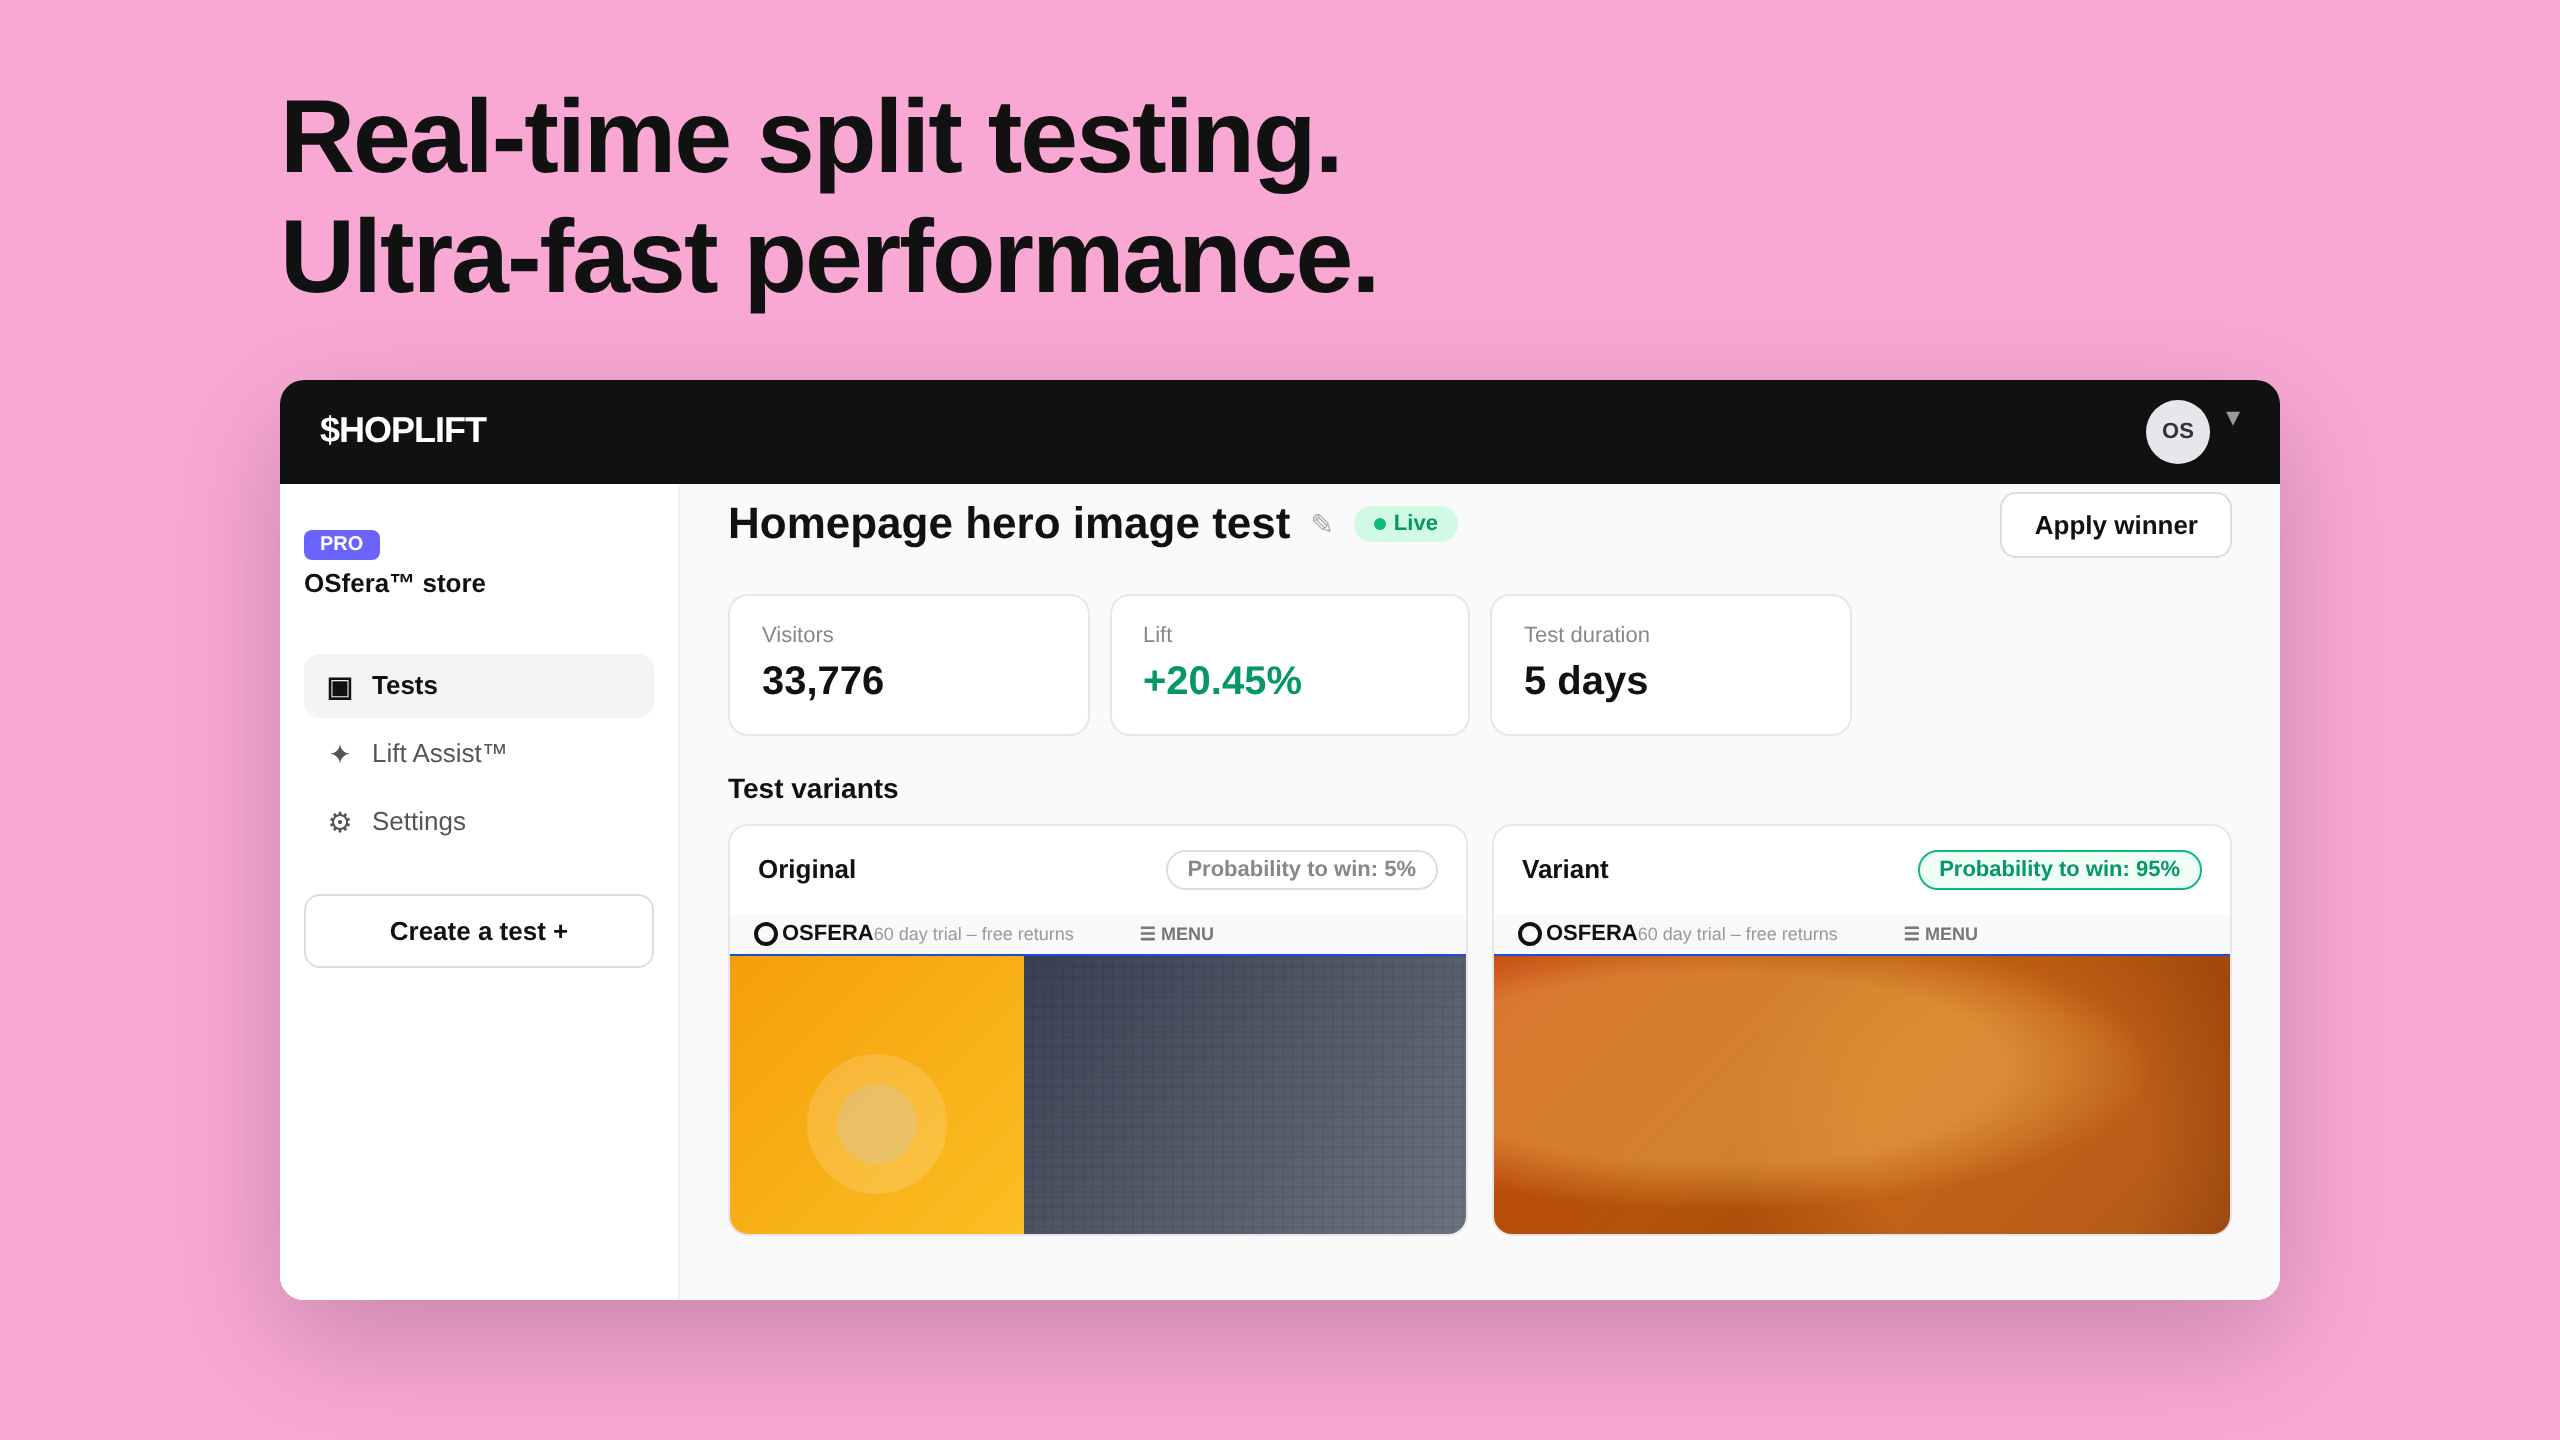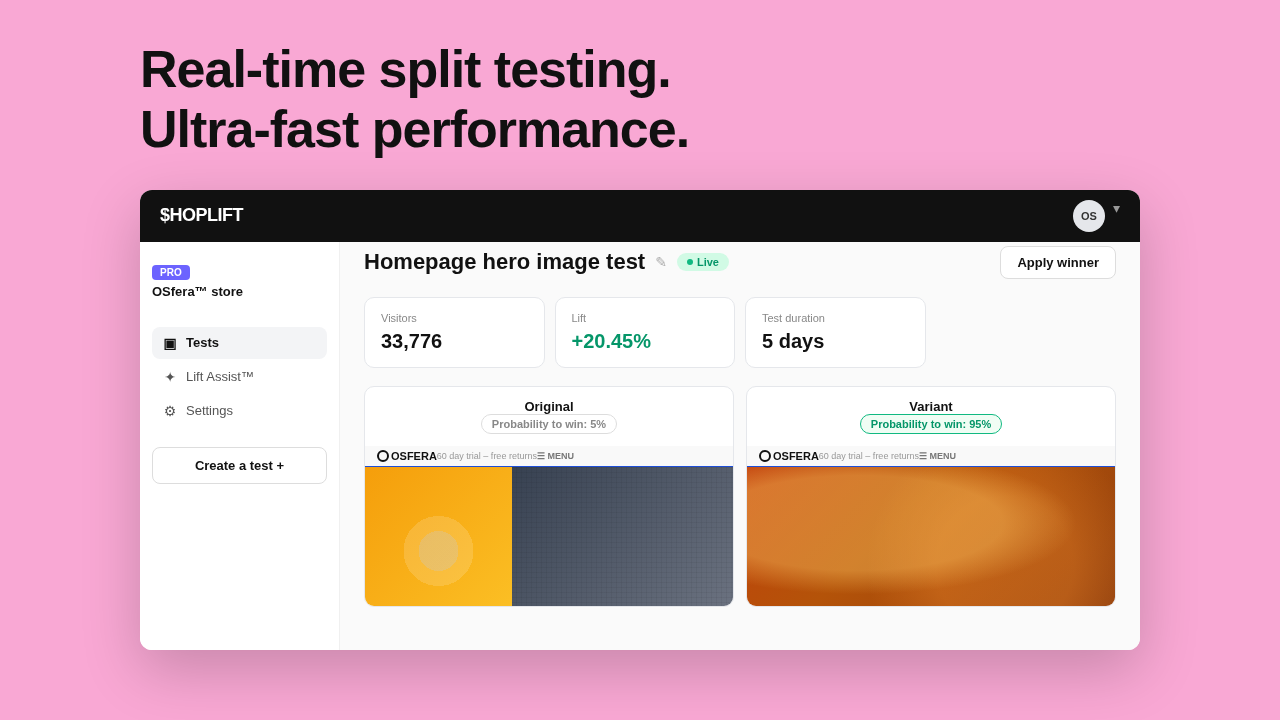--- a/index.html
+++ b/index.html
@@ -286,23 +286,22 @@
     .variant-card {
       background: #fff;
       border: 1px solid #e5e7eb;
       border-radius: 10px;
       overflow: hidden;
     }
 
     .variant-header {
       display: flex;
       align-items: center;
-      justify-content: flex-start;
+      justify-content: space-between;
       padding: 12px 14px;
-      flex-direction: column;
     }
 
     .variant-name {
       font-size: 13px;
       font-weight: 600;
       color: #111;
     }
 
     .probability-badge {
       font-size: 11px;
@@ -354,20 +353,21 @@
       width: 12px;
       height: 12px;
       border: 2px solid #111;
       border-radius: 50%;
     }
 
     .preview-menu {
       font-size: 9px;
       color: #777;
       font-weight: 600;
+      margin-left: 33px;
     }
 
     .preview-images {
       display: grid;
       grid-template-columns: 1fr 1.5fr;
       height: 140px;
     }
 
     .preview-image-1 {
       background: linear-gradient(135deg, #f59e0b, #fbbf24);
@@ -474,20 +474,21 @@
           <div class="card-value positive">+20.45%</div>
         </div>
 
 
         <div class="overview-card">
           <div class="card-label">Test duration</div>
           <div class="card-value">5 days</div>
         </div>
       </div>
 
+      <div class="section-title">Test variants</div>
       <div class="variants-grid">
 
         <div class="variant-card">
           <div class="variant-header">
             <span class="variant-name">Original</span>
             <span class="probability-badge low">Probability to win: 5%</span>
           </div>
           <div class="variant-preview">
             <div class="preview-bar">
               <div class="preview-logo">

